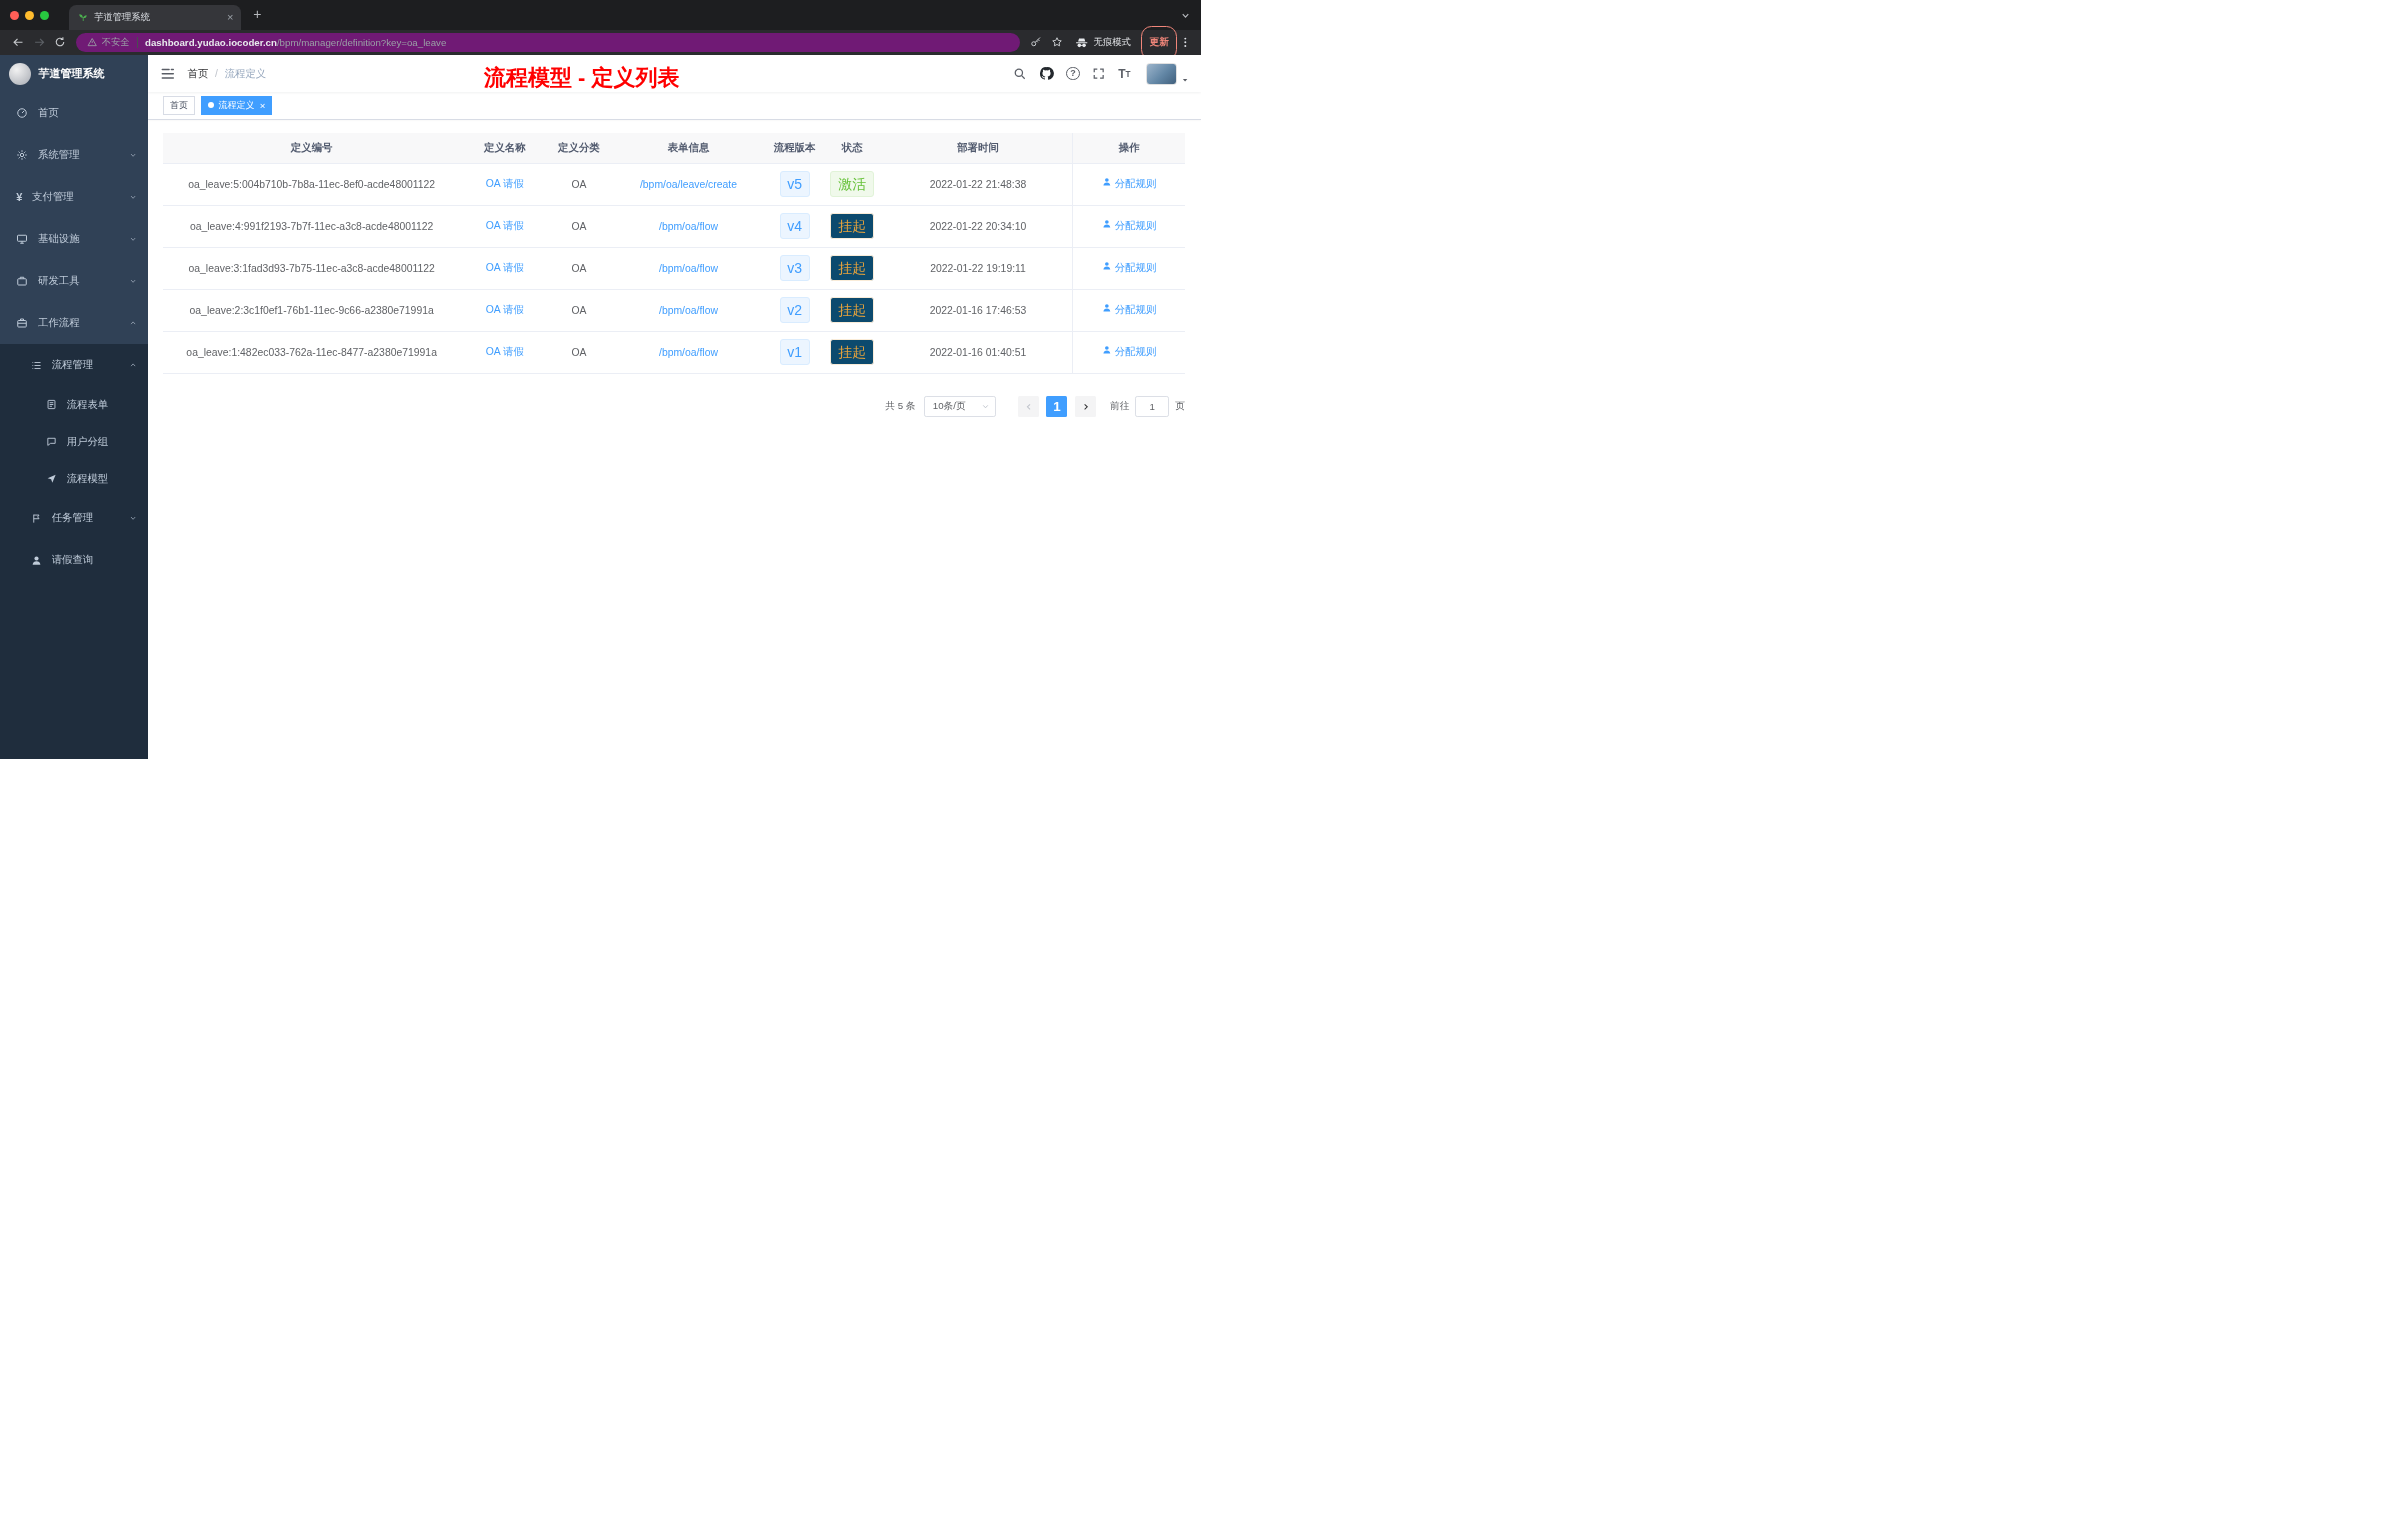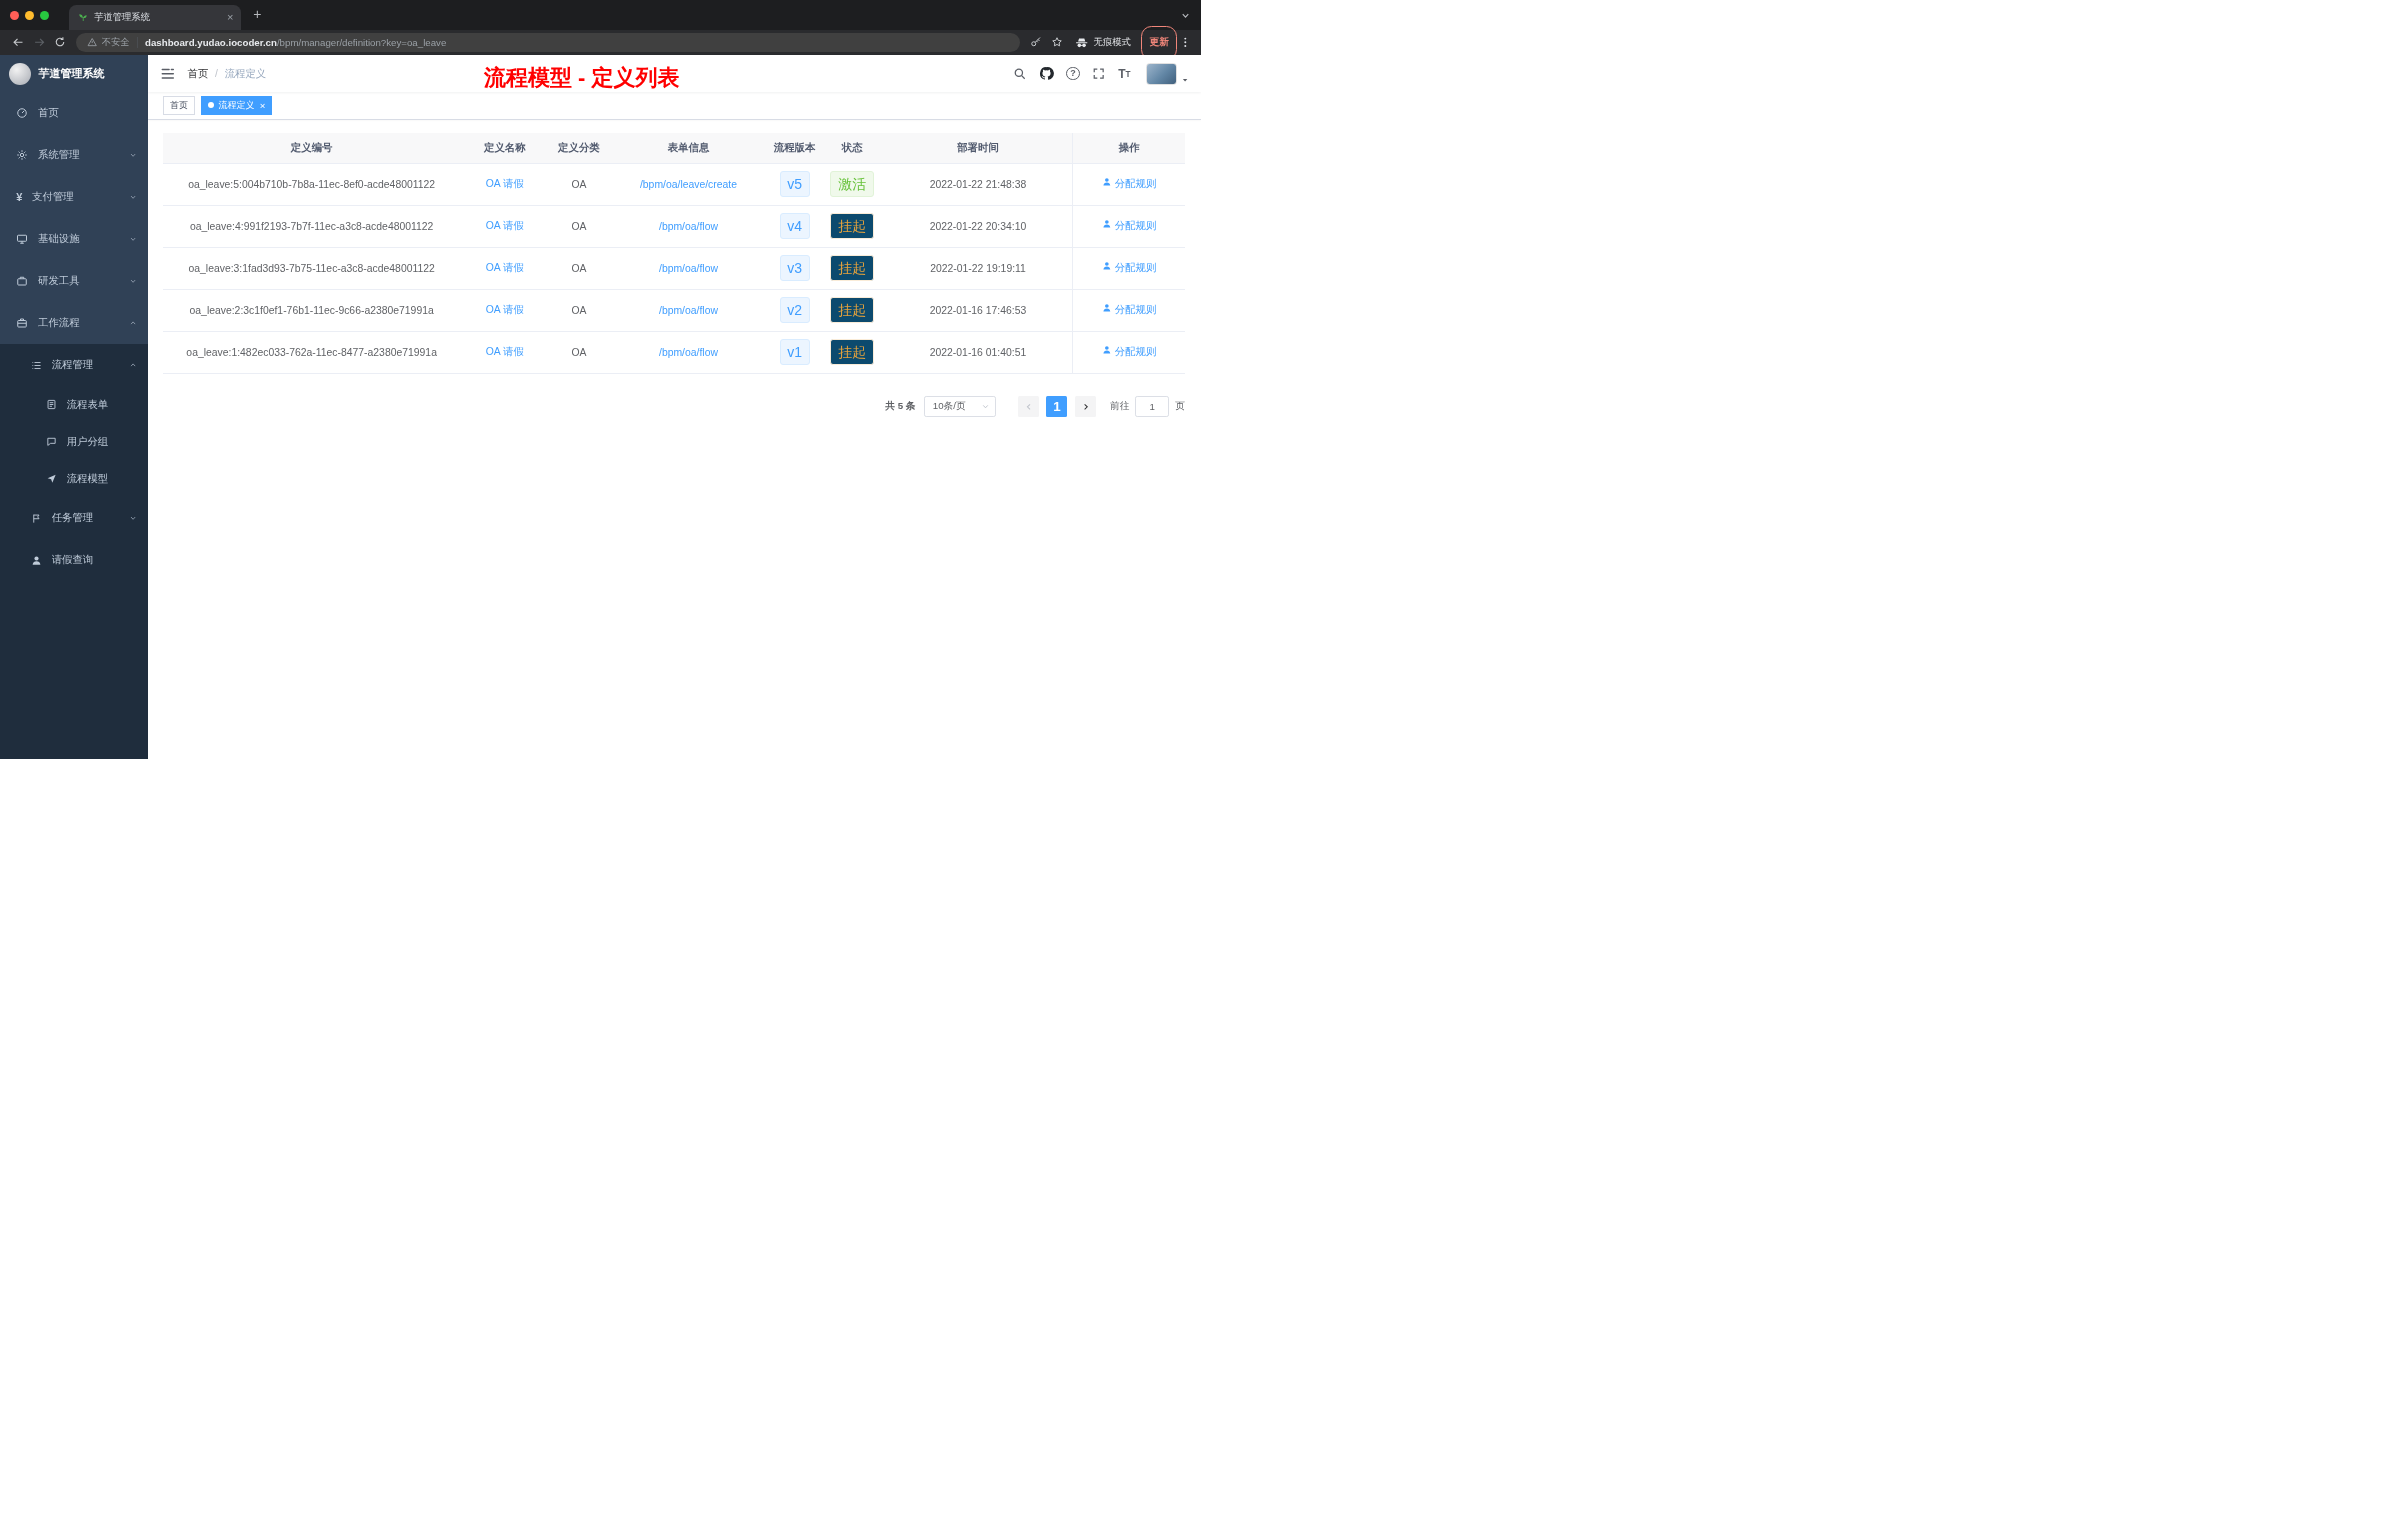--- a/index.html
+++ b/index.html
@@ -13,21 +13,21 @@
   .light{width:9px;height:9px;border-radius:50%;border:none}
   .light.red{background:#ff5f57}.light.yellow{background:#febc2e}.light.green{background:#28c840}
   .tab{align-self:flex-end;height:25px;width:172px;background:#35363a;border-radius:7.4px 7.4px 0 0;display:flex;align-items:center;padding:0 7.4px 0 9px;margin-left:10.4px;gap:6px}
   .tab-title{flex:1;color:#dfe2e7;font-size:9.3px;white-space:nowrap;overflow:hidden;text-overflow:ellipsis}
   .tab-close{color:#9aa0a6;font-size:11px;line-height:1;background:none;border:none;cursor:pointer}
   .newtab{width:21px;height:21px;margin-left:6px;color:#b6b9bd;font-size:14px;line-height:19.3px;text-align:center;background:none;border:none;border-radius:50%}
   .tabsearch{margin-left:auto;margin-right:10.4px;color:#b6b9bd;background:none;border:none}
   .toolbar{height:25px;background:#2a2b2e;display:flex;align-items:center;padding:0 7.4px}
   .tool-ic{width:21px;height:19.3px;display:flex;align-items:center;justify-content:center;color:#c7cacd;background:none;border:none;flex-shrink:0}
   .tool-ic.disabled{color:#5c6065}
-  .omnibox{flex:1;height:19.3px;background:#404040;border-radius:9.7px;display:flex;align-items:center;margin:0 6px;padding:0 10.4px;min-width:0}
+  .omnibox{flex:1;height:19.3px;background:#701a75;border-radius:9.7px;display:flex;align-items:center;margin:0 6px;padding:0 10.4px;min-width:0}
   .omni-sec{display:flex;align-items:center;gap:4.5px;color:#9aa0a6;font-size:9.3px;background:none;border:none}
   .omni-div{width:0.7px;height:10.4px;background:#4a4d51;margin:0 7.4px}
   .omni-host{color:#e8eaed;font-size:9.7px;font-weight:700;white-space:nowrap}
   .omni-path{color:#9aa0a6;font-size:9.7px;white-space:nowrap;overflow:hidden;text-overflow:ellipsis}
   .incog{display:flex;align-items:center;gap:5.2px;color:#e8eaed;font-size:9.3px;margin:0 7.4px;white-space:nowrap}
   .update-pill{display:flex;align-items:center;height:34px;border:1.1px solid #f0867a;border-radius:10.4px;color:#f0867a;font-size:9.7px;font-weight:700;padding:0 7.4px;margin-left:3px;background:none;white-space:nowrap}
   .menu-dots{color:#dfe2e7;background:none;border:none;width:16.3px;display:flex;justify-content:center}
 
   
   .app{display:flex;height:704px}
@@ -77,21 +77,21 @@
   .col-action{border-left:0.7px solid #ebeef5}
   .link{color:#409eff;cursor:pointer;text-decoration:none}
   .pill{display:inline-block;padding:2.2px 6.7px;font-size:14px;line-height:1.4;border-radius:3px}
   .pill-ver{color:#409eff;background:#ecf5ff;border:0.7px solid #d9ecff}
   .pill-success{color:#67c23a;background:#f0f9eb;border:0.7px solid #e1f3d8}
   .pill-warning{color:#e6a23c;background:#0c4a6e;border:0.7px solid #faecd8}
   .action-link{color:#409eff;display:inline-flex;align-items:flex-start;gap:3px;font-size:10.4px;background:none;border:none;cursor:pointer}
 
   
   .pager{display:flex;align-items:center;justify-content:flex-end;margin-top:22px;color:#606266;font-size:9.7px;width:1022px}
-  .pg-total{margin-right:9px;font-weight:700}
+  .pg-total{margin-right:9px;font-weight:400}
   .pg-size{width:72px;height:21px;border:0.7px solid #dcdfe6;border-radius:2.2px;display:flex;align-items:center;justify-content:space-between;padding:0 5.2px 0 7.4px;color:#606266;margin-right:18px;background:#fff;font-size:9.7px}
   .pg-size .caret{color:#c0c4cc;display:flex}
   .pg-btn{width:21px;height:21px;background:#f4f4f5;border-radius:1.5px;display:flex;align-items:center;justify-content:center;margin:0 3.7px;border:none}
   .pg-btn.prev{color:#c0c4cc}
   .pg-btn.next{color:#303133}
   .pg-cur{width:21px;height:21px;background:#409eff;color:#fff;border-radius:1.5px;display:flex;align-items:center;justify-content:center;margin:0 3.7px;font-weight:700;border:none}
   .pg-goto{margin-left:10.4px;display:flex;align-items:center;gap:6px}
   .pg-input{width:34px;height:21px;border:0.7px solid #dcdfe6;border-radius:2.2px;text-align:center;font-size:9.7px;color:#606266}
   .rotL{transform:rotate(90deg)}
   .rotR{transform:rotate(-90deg)}

